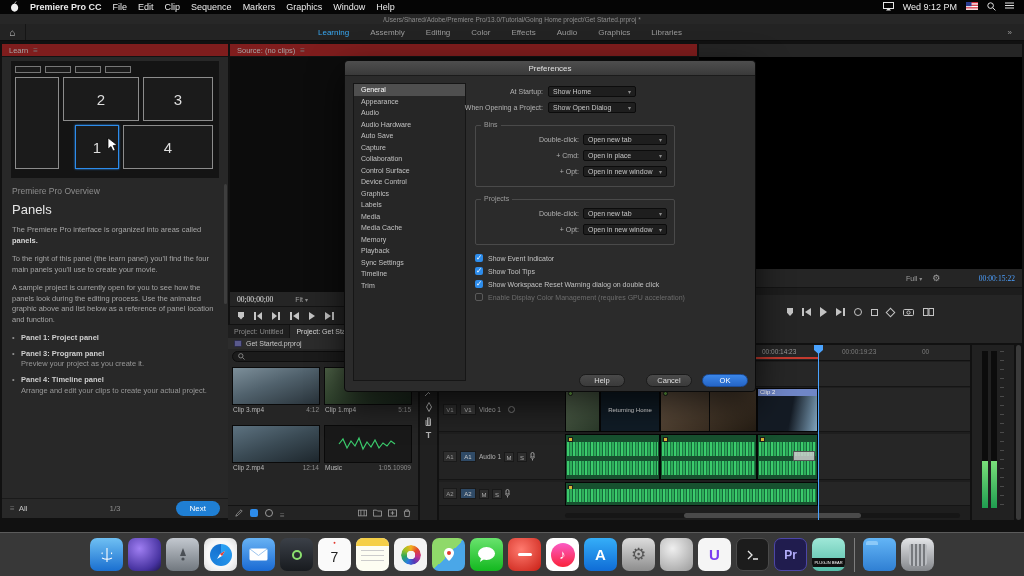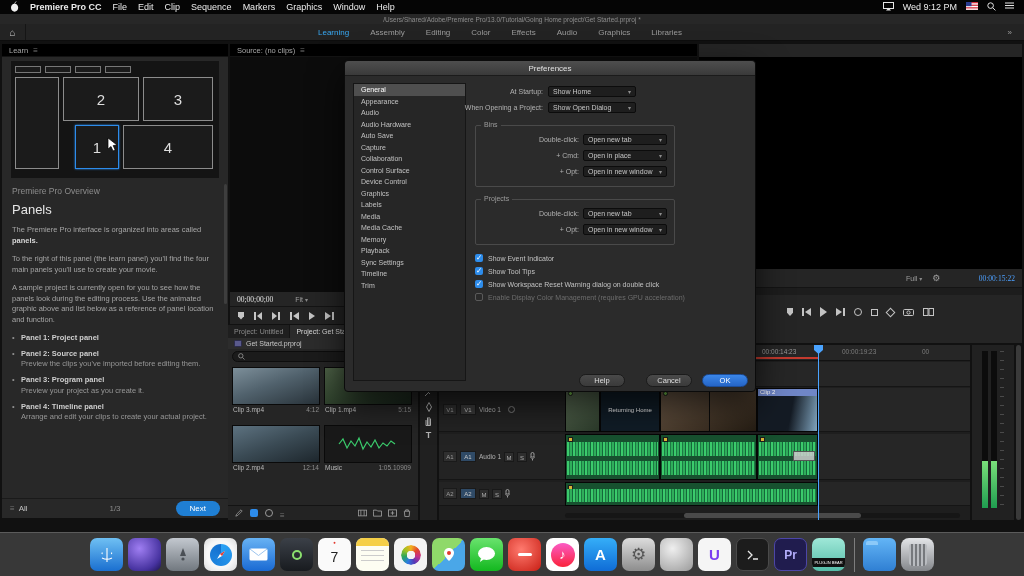--- a/index.html
+++ b/index.html
@@ -15,21 +15,21 @@
 #titlebar{position:absolute;left:0;top:14px;right:0;height:10px;background:#272727;color:#8d8d8d;font-size:6.5px;display:flex;align-items:center;justify-content:center}
 
 #wsbar{position:absolute;left:0;top:24px;right:0;height:17px;background:#232323;display:flex;align-items:center;font-size:8px;color:#9b9b9b;border-bottom:1px solid #0d0d0d}
 #wsbar .home{width:26px;height:100%;display:flex;align-items:center;justify-content:center;border-right:1px solid #151515;color:#cfcfcf;font-size:10px}
 #wsbar .tabs{display:flex;gap:21px;margin-left:292px}
 #wsbar .wtab{cursor:default}
 #wsbar .wtab.active{color:#38a8f2}
 #wsbar .ovf{margin-left:auto;margin-right:12px;color:#9a9a9a}
 
 .panel{position:absolute;background:#252525}
-.phead{height:13px;background:#000000;display:flex;align-items:center;gap:5px;padding:0 7px;font-size:7.5px;color:#a6a6a6;border-bottom:1px solid #131313}
+.phead{height:13px;background:#7f1d1d;display:flex;align-items:center;gap:5px;padding:0 7px;font-size:7.5px;color:#a6a6a6;border-bottom:1px solid #131313}
 .hamb::after{content:"≡";color:#767676;font-size:8px}
 
 #learn .lgraphic{position:absolute;left:9px;top:17px;width:208px;height:117px;background:#141414}
 .gbox{position:absolute;border:1px solid #8c8c8c;color:#dedede;display:flex;align-items:center;justify-content:center;font-size:15px;background:#1b1b1b}
 .gbox.small{height:7px;border-color:#777}
 .gbox.blue{border:1px solid #2d8ceb;box-shadow:0 0 2px #2d8ceb}
 #learn .ltext{position:absolute;left:0;right:4px;top:140px;bottom:22px;padding:2px 10px;overflow:hidden}
 .lov{font-size:8.5px;color:#8d8d8d;margin-bottom:6px}
 .lhead{font-size:13px;color:#e6e6e6;margin-bottom:8px}
 .lp{font-size:7.5px;color:#a5a5a5;line-height:1.4;margin-bottom:8px}
@@ -191,24 +191,20 @@
     <div class="ltext">
       <div class="lov">Premiere Pro Overview</div>
       <div class="lhead">Panels</div>
       <div class="lp"><span>The Premiere Pro interface is organized into areas called </span><b>panels.</b></div>
       <div class="lp">To the right of this panel (the learn panel) you'll find the four main panels you'll use to create your movie.</div>
       <div class="lp">A sample project is currently open for you to see how the panels look during the editing process. Use the animated graphic above and list below as a reference of panel location and function.</div>
       <div class="bullet">
         <div class="btitle">Panel 1: Project panel</div>
       </div>
       <div class="bullet">
-        <div class="btitle">Panel 2: Source panel</div>
-        <div class="bdesc">Preview the clips you've imported before editing them.</div>
-      </div>
-      <div class="bullet">
         <div class="btitle">Panel 3: Program panel</div>
         <div class="bdesc">Preview your project as you create it.</div>
       </div>
       <div class="bullet">
         <div class="btitle">Panel 4: Timeline panel</div>
         <div class="bdesc">Arrange and edit your clips to create your actual project.</div>
       </div>
     </div>
     <div class="lscroll"></div>
     <div class="lfoot">

